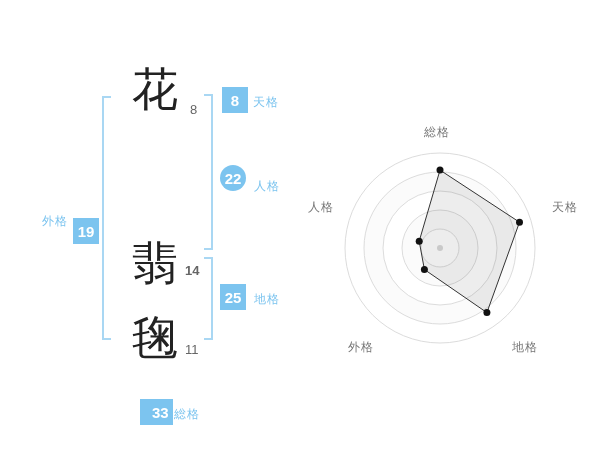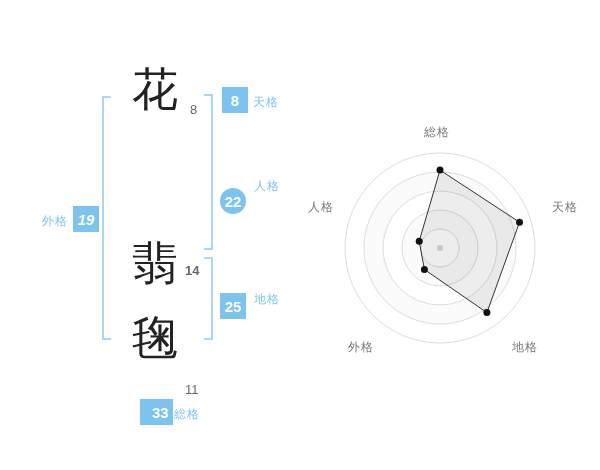--- a/index.html
+++ b/index.html
@@ -31,37 +31,37 @@
 
 <div class="page">
 
   <div class="kanji" style="left:132px;top:66px;">花</div>
   <div class="strokes" style="left:190px;top:102px;">8</div>
 
   <div class="kanji" style="left:132px;top:240px;">翡</div>
   <div class="strokes" style="left:185px;top:263px;font-weight:bold;">14</div>
 
   <div class="kanji" style="left:132px;top:314px;">毱</div>
-  <div class="strokes" style="left:185px;top:342px;margin-top:40px;">11</div>
+  <div class="strokes" style="left:185px;top:342px;">11</div>
 
   <div class="bracket bracket-left" style="left:102px;top:96px;height:244px;"></div>
   <div class="bracket bracket-right" style="left:204px;top:94px;height:156px;"></div>
   <div class="bracket bracket-right" style="left:204px;top:257px;height:83px;"></div>
 
   <div class="badge" style="left:222px;top:87px;">8</div>
   <div class="badge-label" style="left:253px;top:94px;">天格</div>
 
-  <div class="badge" style="left:220px;top:188px;border-radius:13px;">22</div>
+  <div class="badge" style="left:220px;top:165px;border-radius:13px;">22</div>
   <div class="badge-label" style="left:254px;top:178px;">人格</div>
 
-  <div class="badge" style="left:220px;top:284px;margin-top:9px;">25</div>
+  <div class="badge" style="left:220px;top:284px;">25</div>
   <div class="badge-label" style="left:254px;top:291px;">地格</div>
 
   <div class="badge-label" style="left:42px;top:213px;">外格</div>
-  <div class="badge" style="left:73px;top:206px;font-style:italic;">19</div>
+  <div class="badge" style="left:73px;top:218px;">19</div>
 
   <div class="badge" style="left:140px;top:399px;padding-left:12px;">33</div>
   <div class="badge-label" style="left:174px;top:406px;">総格</div>
 
   <div class="radar-wrap">
     <svg id="radar-svg" width="220" height="230" viewBox="0 0 220 230">
         <circle cx="110" cy="115" r="95.0" fill="#ffffff" stroke="#dcdcdc" stroke-width="1"></circle>
         <circle cx="110" cy="115" r="76.0" fill="#fbfbfb" stroke="#dcdcdc" stroke-width="1"></circle>
         <circle cx="110" cy="115" r="57.0" fill="#ffffff" stroke="#dcdcdc" stroke-width="1"></circle>
         <circle cx="110" cy="115" r="38.0" fill="#fbfbfb" stroke="#dcdcdc" stroke-width="1"></circle>

